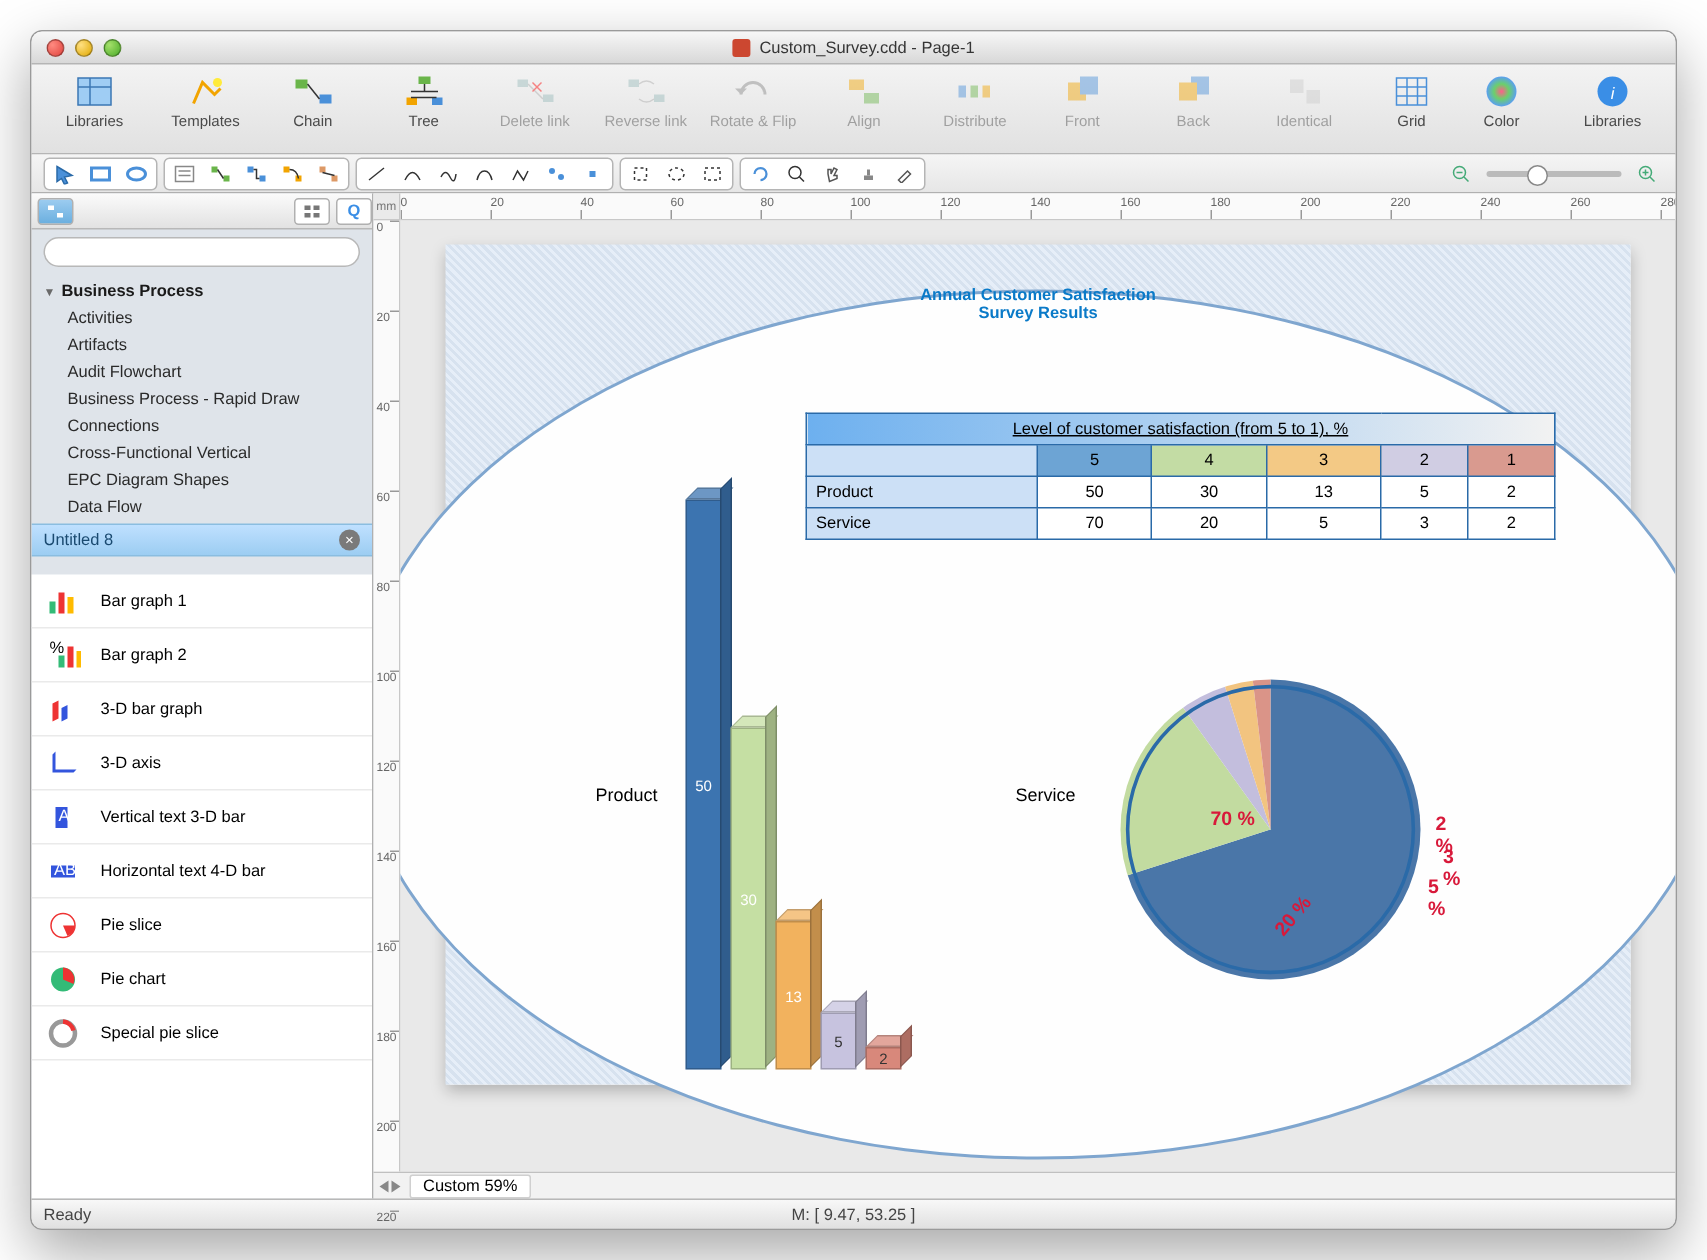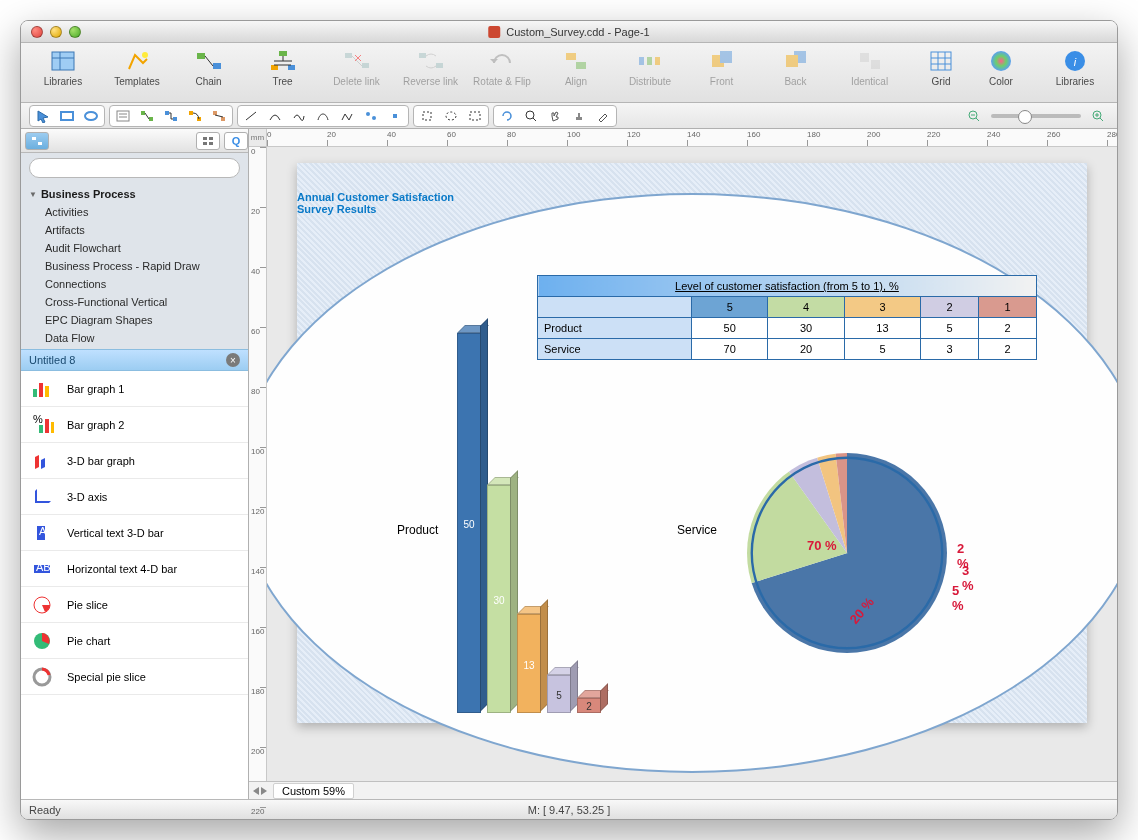--- a/index.html
+++ b/index.html
@@ -34,38 +34,38 @@
 .sb-top .seg.sel{background:linear-gradient(#9cccf0,#6bafdf);}
 .sb-top .spacer{flex:1}
 .sb-search{padding:5px 8px;}
 .sb-search input{width:100%;height:20px;border-radius:10px;border:1px solid #b8b8b8;padding:0 8px 0 22px;background:#fff;}
 .tree{padding:2px 0;font-size:11px;color:#2a2a2a;}
 .tree .hdr{display:flex;align-items:center;font-weight:bold;padding:3px 8px;cursor:pointer;color:#1a1a1a;}
 .tree .hdr::before{content:"▼";font-size:8px;margin-right:4px;color:#6a6a6a;}
 .tree .item{padding:3px 8px 3px 24px;cursor:pointer;}
 .sel-tab{background:linear-gradient(#bfe0ff,#9ccdf2);border-top:1px solid #8bbde0;border-bottom:1px solid #8bbde0;padding:3px 8px;display:flex;align-items:center;color:#1a4a70;font-size:11px;}
 .sel-tab .x{margin-left:auto;width:14px;height:14px;border-radius:50%;background:#7a7a7a;color:#fff;font-size:10px;display:flex;align-items:center;justify-content:center;}
-.shapes{flex:1;overflow:auto;background:#fff;}
+.shapes{flex:1;overflow:auto;background:#fff;margin-top:12px;}
 .shape-row{display:flex;align-items:center;height:36px;padding:0 8px;border-bottom:1px solid #eaeaea;cursor:grab;}
 .shape-row .sic{width:28px;height:24px;margin-right:10px;display:flex;align-items:center;justify-content:center;}
 .canvas-area{flex:1;display:flex;flex-direction:column;min-width:0;}
 .rulers-row{display:flex;height:18px;background:#f0f0f0;}
 .ru-corner{width:18px;height:18px;background:#eaeaea;border-right:1px solid #c8c8c8;border-bottom:1px solid #c8c8c8;font-size:8px;display:flex;align-items:center;justify-content:center;color:#777;}
 .hruler{flex:1;position:relative;background:#fafafa;border-bottom:1px solid #c8c8c8;overflow:hidden;}
 .hruler span{position:absolute;font-size:8px;color:#666;top:1px;}
 .hruler .tk{position:absolute;width:1px;height:6px;background:#999;bottom:0;}
 .canvas-row{flex:1;display:flex;min-height:0;}
 .vruler{width:18px;background:#fafafa;border-right:1px solid #c8c8c8;position:relative;}
 .vruler span{position:absolute;font-size:8px;color:#666;left:2px;}
 .vruler .tk{position:absolute;height:1px;width:6px;background:#999;right:0;}
 .canvas{flex:1;background:#e9e9e9;position:relative;overflow:hidden;}
 .page{position:absolute;left:30px;top:16px;width:790px;height:560px;background:repeating-linear-gradient(45deg,#d7e2ef,#d7e2ef 2px,#e6eef8 2px,#e6eef8 4px);box-shadow:0 4px 10px rgba(0,0,0,.25);}
 .oval{position:absolute;left:-60px;top:30px;width:910px;height:580px;background:#fefefe;border:2px solid #7fa6cf;border-radius:50%;}
 .content{position:absolute;inset:0;}
-.title-main{position:absolute;top:28px;width:100%;text-align:left;color:#0a7ac8;font-size:22px;font-weight:bold;font-family:Arial;}
+.title-main{position:absolute;top:28px;width:100%;text-align:center;color:#0a7ac8;font-size:22px;font-weight:bold;font-family:Arial;}
 .tbl{position:absolute;top:112px;left:240px;width:500px;border:1px solid #2a6aa8;border-collapse:collapse;}
 .tbl td,.tbl th{border:1px solid #2a6aa8;padding:4px 6px;text-align:center;font-size:11px;background:#fff;}
 .tbl .tophdr{background:linear-gradient(90deg,#6db0ef,#f2f2f2);font-weight:normal;text-decoration:underline;}
 .tbl .c5{background:#6da4d4;}.tbl .c4{background:#c3dca4;}.tbl .c3{background:#f3c985;}.tbl .c2{background:#d0cde3;}.tbl .c1{background:#d99a8f;}
 .tbl .rh{background:#cce0f6;text-align:left;padding-left:6px;}
 .barlbl{position:absolute;left:100px;top:360px;font-size:12px;}
 .bars{position:absolute;left:160px;top:130px;width:180px;height:420px;}
 .bar3d{position:absolute;bottom:0;width:24px;}
 .bar3d .face{width:100%;background:var(--c);border:1px solid rgba(0,0,0,.2);position:relative;}
 .bar3d .top{height:8px;transform:skewX(-45deg);transform-origin:bottom left;background:color-mix(in srgb,var(--c),white 25%);border:1px solid rgba(0,0,0,.2);margin-left:0;}

